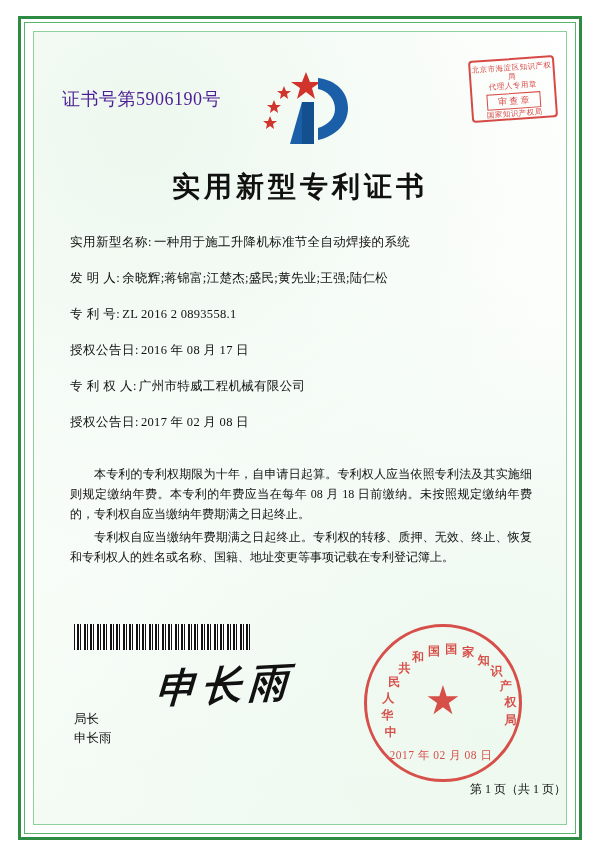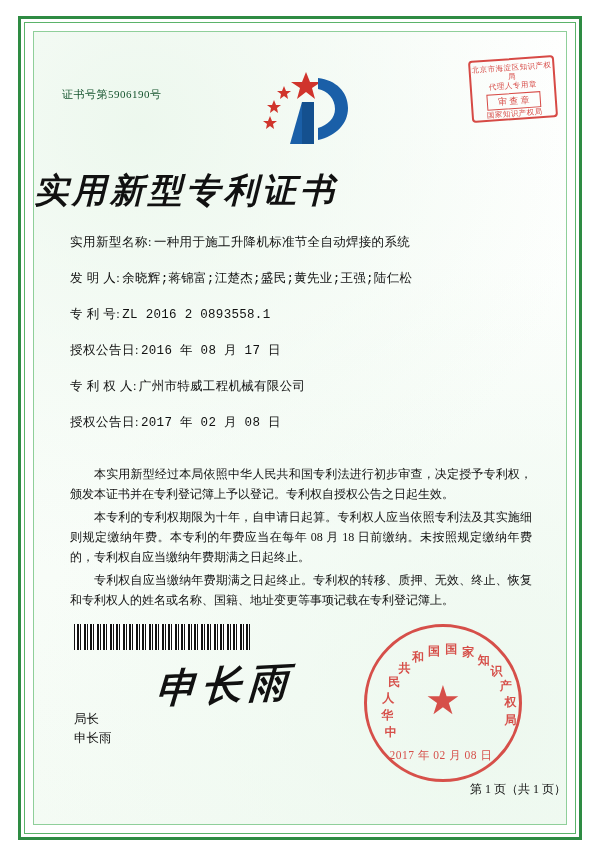--- a/index.html
+++ b/index.html
@@ -88,22 +88,22 @@
     top: 32px;
     right: 34px;
     bottom: 32px;
   }
 
   
   .cert-no {
     position: absolute;
     left: 28px;
     top: 55px;
-    font-size: 11px;
-    color: #14532d;
+    font-size: 18px;
+    color: #4c1d95;
     letter-spacing: 0.5px;
   }
   .emblem {
     position: absolute;
     left: 50%;
     top: 38px;
     transform: translateX(-50%);
     width: 120px;
     height: 78px;
   }
@@ -134,26 +134,26 @@
     font-size: 9px;
     line-height: 12px;
     padding: 1px 0;
   }
 
   .title {
     position: absolute;
     left: 0;
     right: 0;
     top: 136px;
-    font-size: 34px;
+    text-align: center;
+    font-size: 28px;
     font-weight: bold;
     letter-spacing: 4px;
     color: #111;
     font-family: "Liberation Serif", serif;
-    font-style: italic;
   }
 
   
   .fields {
     position: absolute;
     left: 36px;
     right: 30px;
     top: 202px;
     text-align: center;
   }
@@ -164,21 +164,20 @@
     font-size: 12.5px;
     color: #111;
   }
   .field-label {
     white-space: nowrap;
     letter-spacing: 0.5px;
   }
   .field-value {
     margin-left: 2px;
     letter-spacing: 0.3px;
-    font-family: Liberation Mono, monospace;
   }
 
   
   .body-text {
     position: absolute;
     left: 36px;
     right: 34px;
     top: 432px;
     font-size: 12px;
     line-height: 20px;
@@ -343,21 +342,20 @@
         <span class="field-label">专  利  权  人:</span>
         <span class="field-value">广州市特威工程机械有限公司</span>
       </div>
       <div class="field-row">
         <span class="field-label">授权公告日:</span>
         <span class="field-value">2017 年 02 月 08 日</span>
       </div>
     </div>
 
     <div class="body-text">
-      <p>本实用新型经过本局依照中华人民共和国专利法进行初步审查，决定授予专利权，颁发本证书并在专利登记簿上予以登记。专利权自授权公告之日起生效。</p>
       <p>本专利的专利权期限为十年，自申请日起算。专利权人应当依照专利法及其实施细则规定缴纳年费。本专利的年费应当在每年 08 月 18 日前缴纳。未按照规定缴纳年费的，专利权自应当缴纳年费期满之日起终止。</p>
       <p>专利权自应当缴纳年费期满之日起终止。专利权的转移、质押、无效、终止、恢复和专利权人的姓名或名称、国籍、地址变更等事项记载在专利登记簿上。</p>
     </div>
 
     <div class="barcode"></div>
 
     <div class="sign-label">
       <div>局长</div>
       <div>申长雨</div>
     </div>

